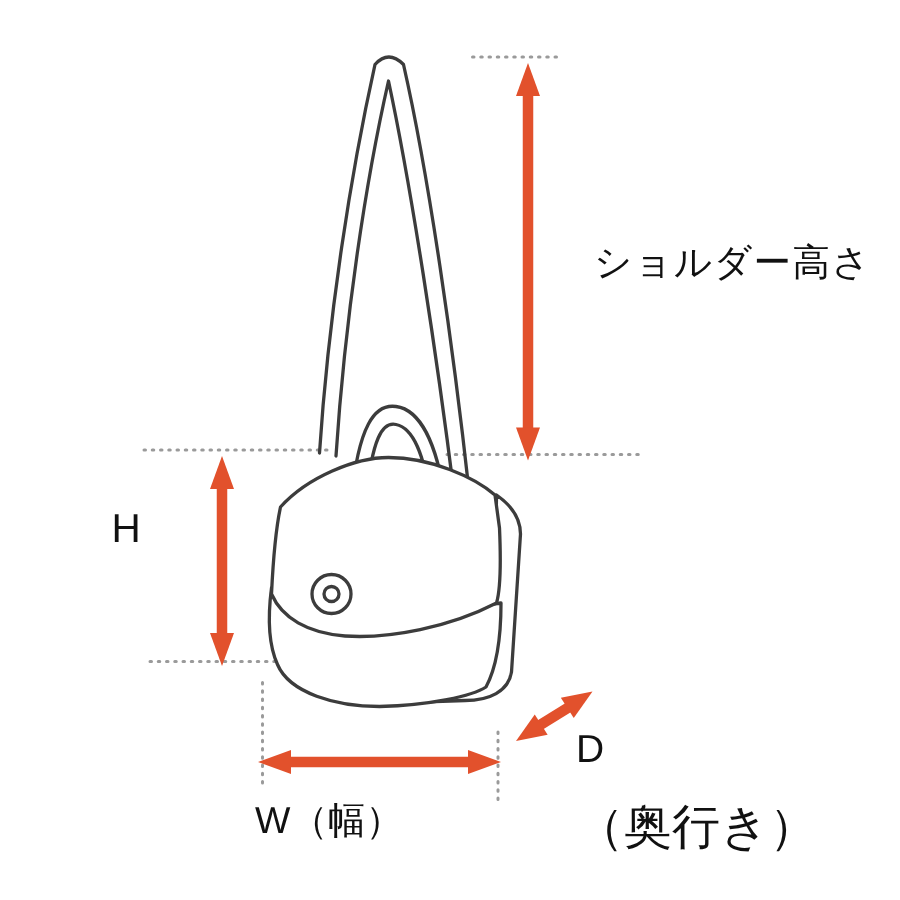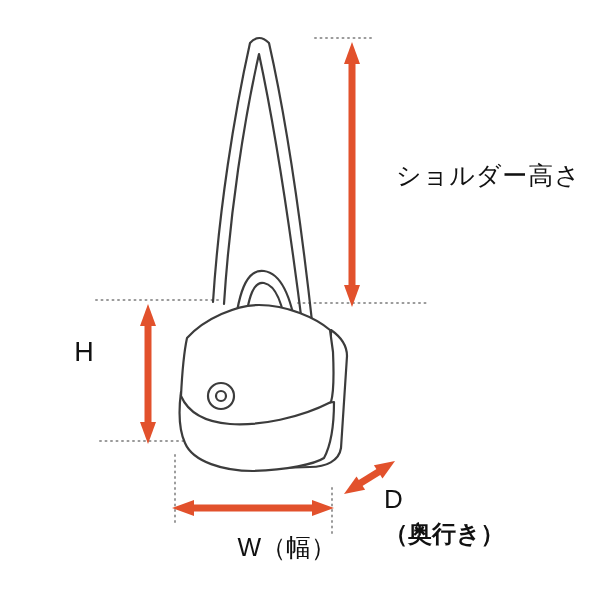--- a/index.html
+++ b/index.html
@@ -19,24 +19,24 @@
   .lineart{stroke:var(--line-art);stroke-width:2.2;fill:none;stroke-linecap:round;stroke-linejoin:round;}
   .lineart-fill{stroke:var(--line-art);stroke-width:2.2;fill:#ffffff;stroke-linecap:round;stroke-linejoin:round;}
   .guide{stroke:var(--guide-dots);stroke-width:2;fill:none;stroke-dasharray:1 4.5;stroke-linecap:round;}
   .arrow-line{stroke:var(--arrow);stroke-width:7;fill:none;stroke-linecap:butt;}
   .arrow-head{fill:var(--arrow);stroke:none;}
   .label{position:absolute;color:var(--text);line-height:1.25;white-space:nowrap;}
   .lbl-shoulder{left:396px;top:160px;font-size:25px;letter-spacing:1px;}
   .lbl-h{left:36px;top:336px;width:96px;text-align:center;}
   .lbl-h .big{font-size:27px;display:block;}
   .lbl-h .sub{font-size:24px;display:block;margin-top:4px;}
-  .lbl-w{left:170px;top:532px;width:166px;text-align:right;font-size:25px;}
+  .lbl-w{left:170px;top:532px;width:166px;text-align:left;font-size:25px;}
   .lbl-d{left:384px;top:483px;text-align:left;}
   .lbl-d .big{font-size:26px;display:block;}
-  .lbl-d .sub{font-size:24px;display:block;margin-top:3px;font-weight:bold;}
+  .lbl-d .sub{font-size:32px;display:block;margin-top:15px;}
 </style>
 </head>
 <body>
 
 <div class="canvas">
 
   <svg width="600" height="600" viewBox="0 0 600 600">
 
     <g>
       <line class="guide" x1="315" y1="38" x2="372" y2="38"></line>

